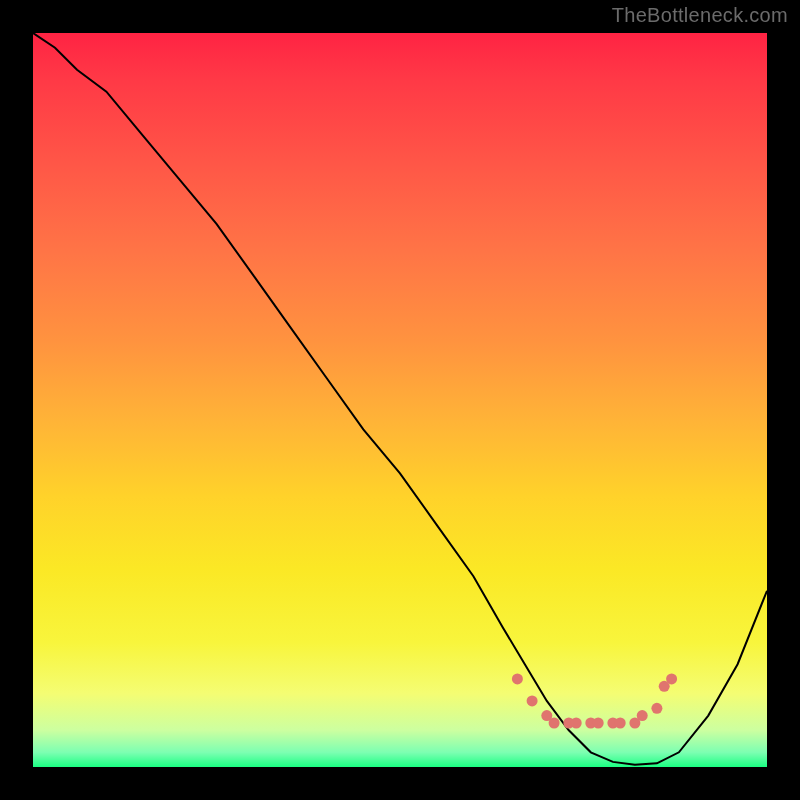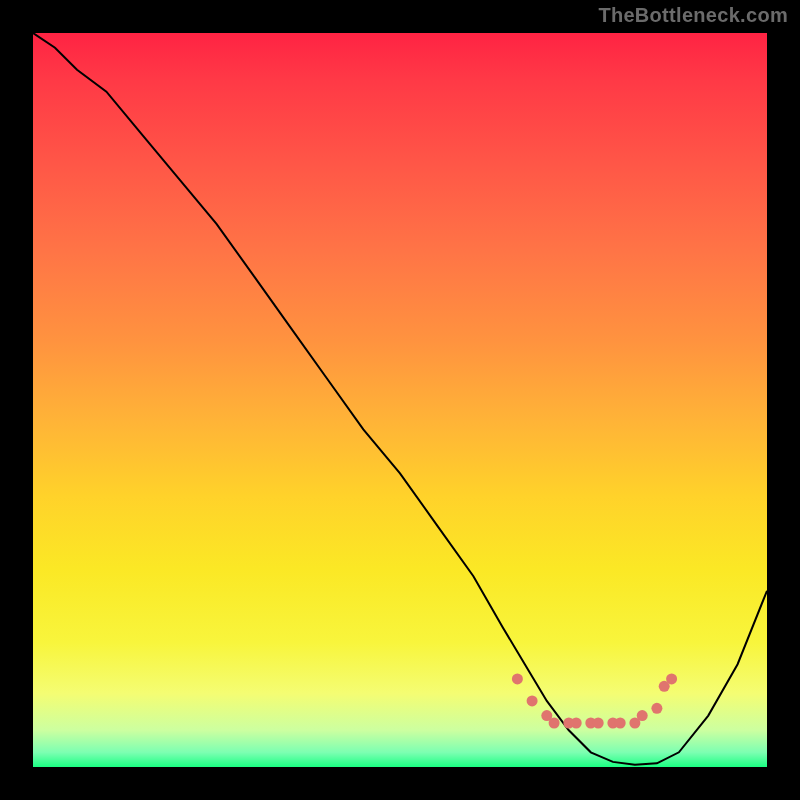--- a/index.html
+++ b/index.html
@@ -16,21 +16,21 @@
     width: 800px;
     height: 800px;
     background: #000;
   }
   .watermark {
     position: absolute;
     top: 4px;
     right: 12px;
     color: #6b6b6b;
     font-size: 20px;
-    font-weight: 700;
+    font-weight: 400;
     letter-spacing: 0.3px;
     z-index: 20;
   }
   .plot-area {
     position: absolute;
     left: 33px;
     top: 33px;
     width: 734px;
     height: 734px;
     overflow: hidden;

